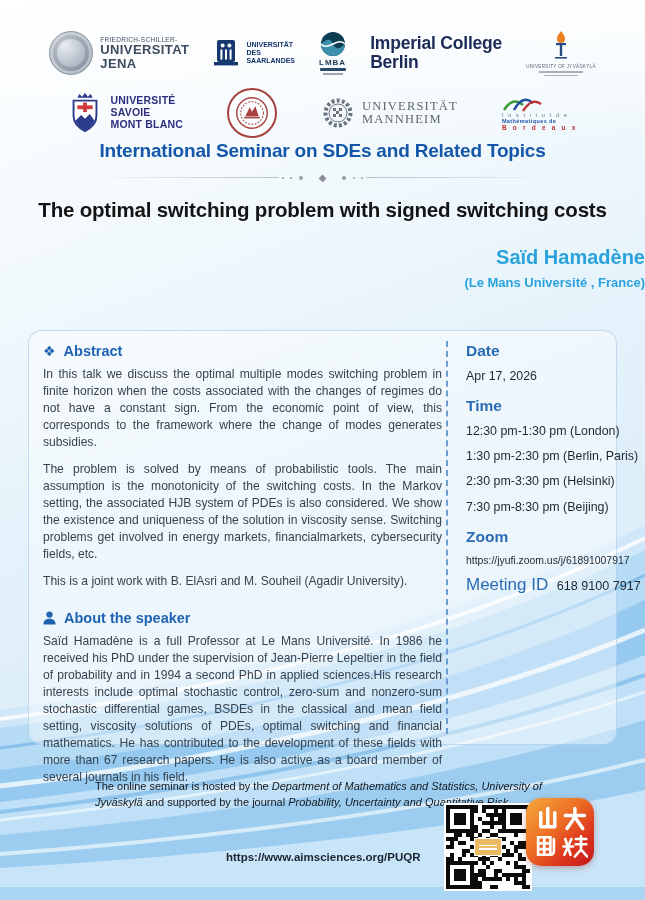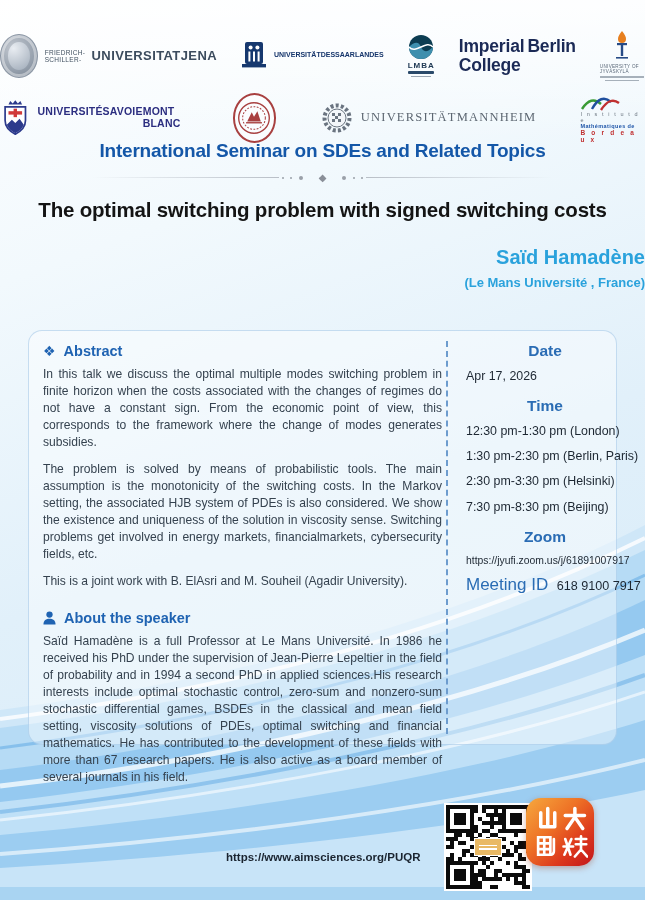--- a/index.html
+++ b/index.html
@@ -9,21 +9,21 @@
   .waves{position:absolute;left:0;bottom:0;width:645px;height:430px;z-index:0;pointer-events:none;}
   .top-veil{position:absolute;top:0;left:0;width:100%;height:140px;z-index:1;
     background:linear-gradient(180deg,rgba(255,255,255,.85),rgba(255,255,255,0));}
 
   
   .logo-strip{position:absolute;top:30px;left:0;width:100%;z-index:2;}
   .logo-row{display:flex;justify-content:center;align-items:center;}
   .row1{gap:24px;margin-bottom:12px;}
   .row2{gap:44px;}
   .logo{display:flex;align-items:center;gap:7px;}
-  .logo-text{display:flex;justify-content:flex-start;}
+  .logo-text{display:flex;flex-direction:column;justify-content:flex-start;}
   .coin{width:42px;height:42px;border-radius:50%;
     background:radial-gradient(circle at 35% 32%,#e9edf2,#aeb8c4 58%,#7e8a99);
     border:1px solid #8b96a4;
     box-shadow:inset 0 0 0 3px rgba(255,255,255,.4), inset 0 0 0 7px rgba(90,100,115,.28);}
   .jena-l1{font-size:6.5px;color:#415060;letter-spacing:.3px;}
   .jena-l2,.jena-l3{font-size:13px;font-weight:700;color:#3c4c5e;letter-spacing:.4px;line-height:13.5px;}
   .saar-l{font-size:7px;font-weight:700;color:#15356b;line-height:8.2px;}
   .lmba-wrap{display:flex;flex-direction:column;align-items:center;gap:1px;}
   .lmba-label{font-size:8px;font-weight:700;color:#203a55;letter-spacing:1px;}
   .lmba-bar1{width:26px;height:3px;background:#2a4a6a;border-radius:1px;}
@@ -62,21 +62,21 @@
   .content-panel{position:absolute;top:330px;left:28px;width:589px;height:415px;z-index:2;
     background:rgba(255,255,255,.42);border:1px solid rgba(140,185,225,.45);border-radius:14px;
     display:flex;box-sizing:border-box;}
   .left-col{width:418px;padding:12px 0 0 14px;box-sizing:border-box;}
   .sec-head{display:flex;align-items:center;gap:8px;color:#1f63b2;font-weight:700;font-size:14.5px;margin:0 0 7px 0;}
   .sec-icon{font-family:"DejaVu Sans",sans-serif;font-size:14px;line-height:14px;color:#1f63b2;}
   .body-p{font-size:12.1px;line-height:17px;color:#35424f;text-align:justify;margin:0 0 10px 0;width:399px;}
   .about-block{margin-top:20px;}
   .dash-sep{border-left:2px dashed #6d9cce;margin:10px 4px;}
   .right-col{padding:9px 0 0 14px;width:158px;box-sizing:content-box;}
-  .rc-head{color:#2a6cb4;font-weight:700;font-size:15.5px;margin:14px 0 9px 0;text-align:center;}
+  .rc-head{color:#2a6cb4;font-weight:700;font-size:15.5px;margin:14px 0 9px 0;}
   .rc-head.first{margin-top:2px;}
   .rc-text{font-size:12.4px;color:#1d2732;white-space:nowrap;}
   .times .rc-text{margin-bottom:11.2px;}
   .zoom-url{font-size:10.4px;color:#1d2732;white-space:nowrap;text-decoration:none;display:block;}
   .meeting{margin-top:9px;white-space:nowrap;}
   .mi-label{color:#2a6cb4;font-size:17px;}
   .mi-num{color:#1d2732;font-size:12.6px;margin-left:4px;}
 
   
   .host-text{position:absolute;top:779px;left:95px;width:468px;z-index:2;
@@ -274,20 +274,23 @@
       </div>
       <div class="rc-head">Zoom</div>
       <a class="zoom-url" href="#">https://jyufi.zoom.us/j/61891007917</a>
       <div class="meeting">
         <span class="mi-label">Meeting ID</span>
         <span class="mi-num">618 9100 7917</span>
       </div>
     </div>
   </div>
 
+  <div class="host-text">
+    <span>The online seminar is hosted by the </span><span class="it">Department of Mathematics and Statistics, University of Jyväskylä</span><span> and supported by the journal </span><span class="it">Probability, Uncertainty and Quantitative Risk</span><span>.</span>
+  </div>
   <a class="puqr-url" href="#">https://www.aimsciences.org/PUQR</a>
 
   <div class="qr">
     <div class="qr-grid">
       <div class="qr-badge">
           <i></i>
           <i></i>
         </div>
     <div class="qr-cell d"></div>
         <div class="qr-cell d"></div>

